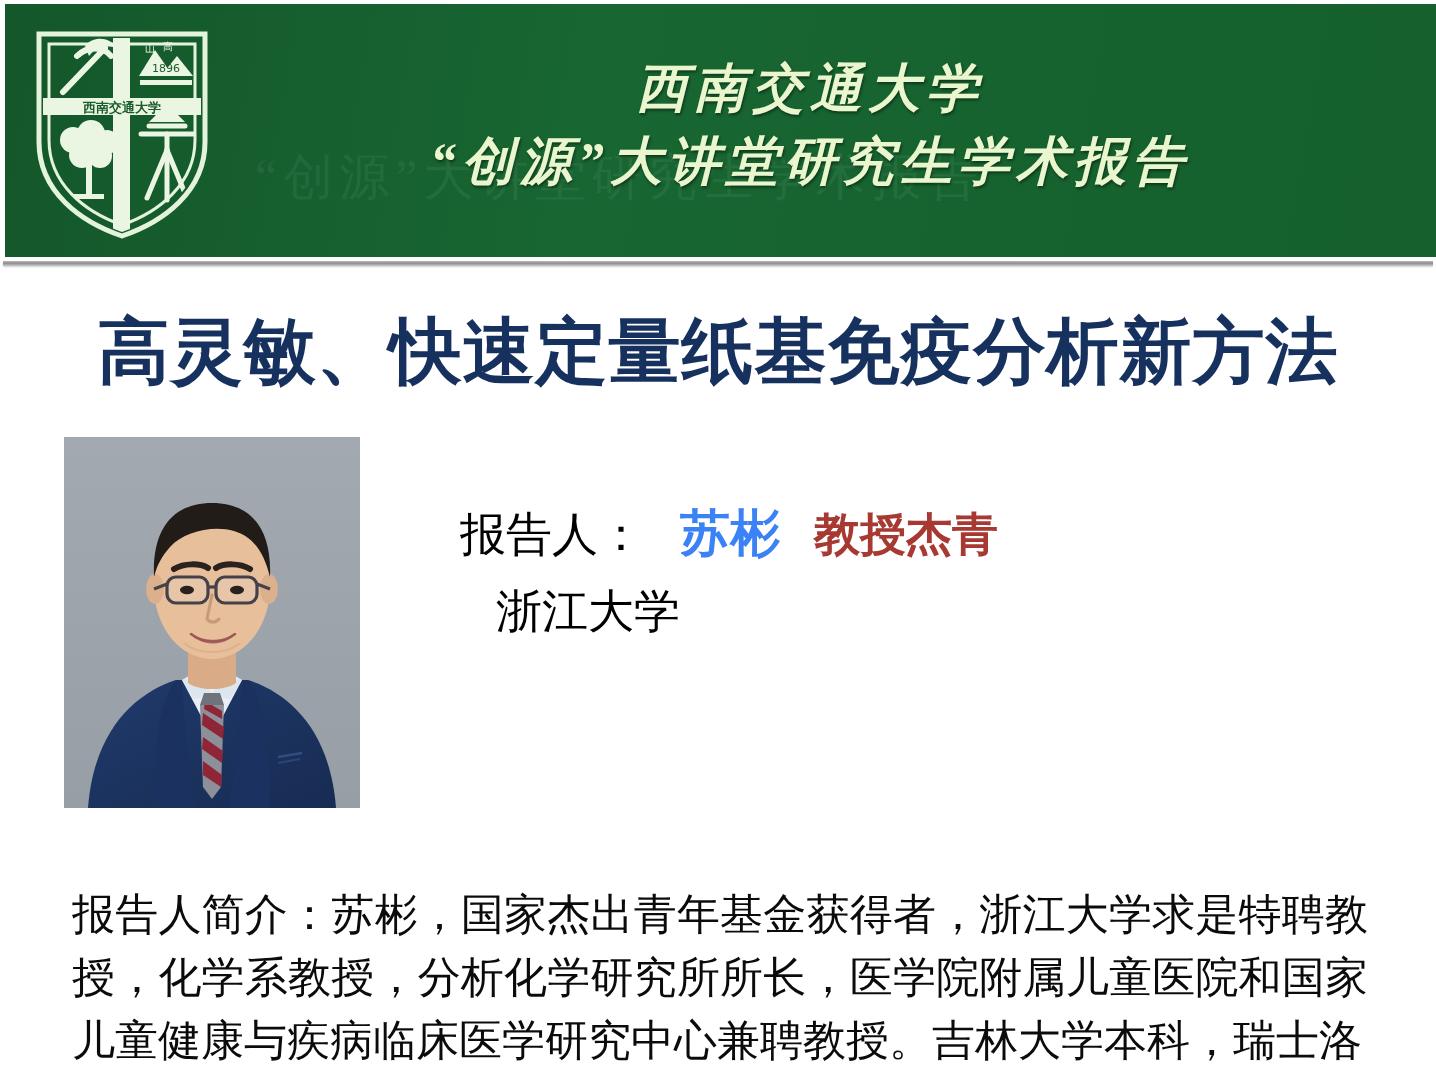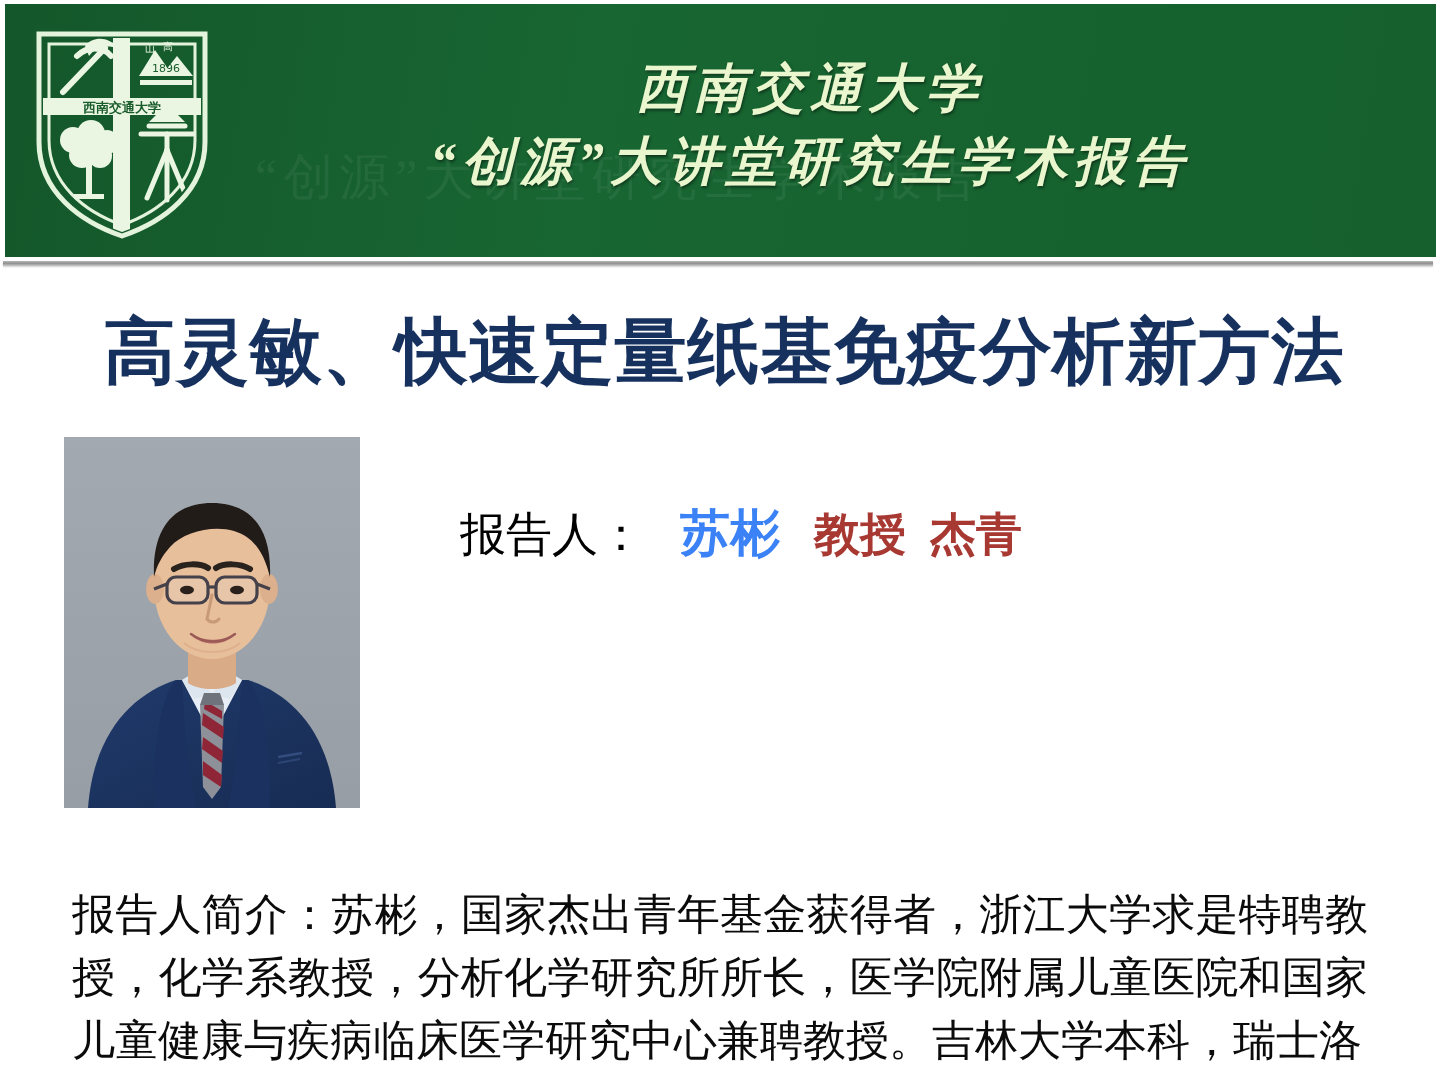--- a/index.html
+++ b/index.html
@@ -81,21 +81,21 @@
     top: 261px;
     width: 1430px;
     height: 5px;
     background: linear-gradient(180deg, #b9b9b9 0%, #8f8f8f 45%, #c9c9c9 100%);
     box-shadow: 0 1px 2px rgba(0,0,0,0.18);
   }
 
   
   .main-title {
     position: absolute;
-    left: 74px;
+    left: 68px;
     top: 312px;
     width: 1300px;
     text-align: center;
     color: #16315E;
     font-size: 72px;
     font-weight: bold;
     letter-spacing: 1px;
     line-height: 1.12;
     white-space: nowrap;
     font-family: "Liberation Serif", "DejaVu Serif", serif;
@@ -147,21 +147,20 @@
     font-size: 46px;
     font-weight: bold;
     color: #A83832;
     margin-left: 34px;
     font-family: Liberation Mono, monospace;
   }
   .sp-honor {
     font-size: 46px;
     font-weight: bold;
     color: #A83832;
-    margin-left: 24px;
     font-family: "Liberation Sans", "DejaVu Sans", sans-serif;
   }
   .sp-affil {
     font-size: 46px;
     color: #000000;
     font-family: "Liberation Serif", "DejaVu Serif", serif;
   }
 
   
   .bio {
@@ -329,16 +328,17 @@
 <div class="speaker-block">
   <div class="info-row">
     <span class="info-label">报告人：</span>
     <span class="info-gap"></span>
     <span class="sp-name">苏彬</span>
     <span class="sp-rank">教授</span>
     <span class="sp-honor">杰青</span>
   </div>
   <div class="info-row">
     <span class="info-gap"></span>
+    <span class="sp-affil">浙江大学</span>
   </div>
 </div>
 
 <div class="bio">报告人简介：苏彬，国家杰出青年基金获得者，浙江大学求是特聘教授，化学系教授，分析化学研究所所长，医学院附属儿童医院和国家儿童健康与疾病临床医学研究中心兼聘教授。吉林大学本科，瑞士洛</div>
 
 </body></html>

